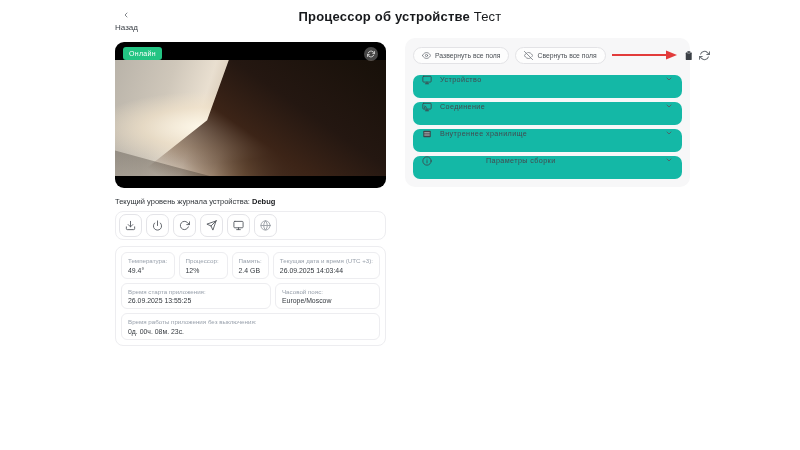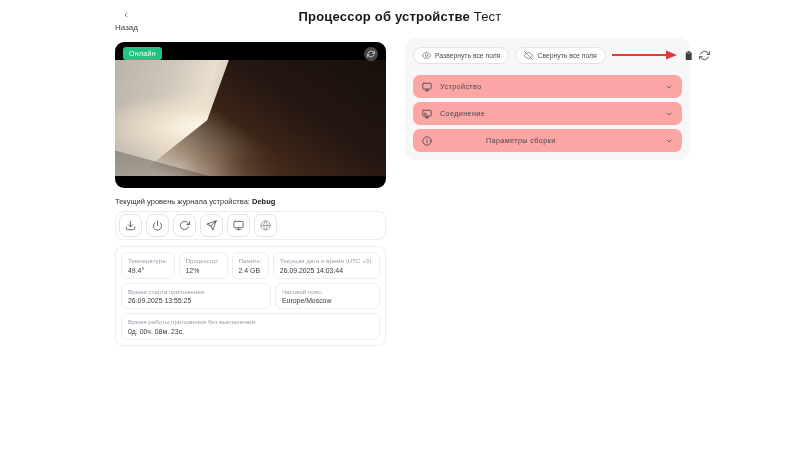--- a/index.html
+++ b/index.html
@@ -97,21 +97,21 @@
   }
   .pill svg { width:9px; height:9px; color:#6a6f75; }
   .panel-top-right { margin-left:auto; display:flex; align-items:center; gap:5px; }
   .red-arrow { display:block; }
   .icon-btn { background:none; border:none; cursor:pointer; display:flex; align-items:center; justify-content:center; padding:0; }
   .icon-btn.copy { color:#3a3f45; } .icon-btn.copy svg { width:11px; height:11px; }
   .icon-btn.refresh { color:#6a6f75; } .icon-btn.refresh svg { width:11px; height:11px; }
 
   .sections { margin-top:11px; }
   .section-row {
-    background:#fca5a5; border-radius:7px; height:23px; display:flex; align-items:center;
+    background:#14b8a6; border-radius:7px; height:23px; display:flex; align-items:flex-start;
     padding:0 9px; margin-bottom:4px; cursor:pointer;
   }
   .section-row:last-child { margin-bottom:0;gap:46px; }
   .section-row .s-icon { color:#3f444a; display:flex; }
   .section-row .s-icon svg { width:10px; height:10px; }
   .section-label { font-size:7.2px; color:#44494f; margin-left:8px; letter-spacing:0.4px; }
   .section-chevron { margin-left:auto; color:#565b61; display:flex; }
   .section-chevron svg { width:8px; height:8px; }
 </style>
 </head>
@@ -319,20 +319,35 @@
       </span>
       <span class="section-label">Соединение</span>
       <span class="section-chevron">
         <svg viewBox="0 0 24 24" fill="none" stroke="currentColor" stroke-width="2.6" stroke-linecap="round" stroke-linejoin="round">
             <polyline points="6 9 12 15 18 9"></polyline>
           </svg>
       </span>
     </div>
     <div class="section-row">
       <span class="s-icon">
+        <svg viewBox="0 0 24 24">
+            <rect x="3" y="4" width="18" height="16" rx="2" fill="currentColor"></rect>
+            <line x1="5.5" y1="9.2" x2="18.5" y2="9.2" stroke="#ffffff" stroke-width="1.6"></line>
+            <line x1="5.5" y1="14.4" x2="18.5" y2="14.4" stroke="#ffffff" stroke-width="1.6"></line>
+          </svg>
+      </span>
+      <span class="section-label">Внутреннее хранилище</span>
+      <span class="section-chevron">
+        <svg viewBox="0 0 24 24" fill="none" stroke="currentColor" stroke-width="2.6" stroke-linecap="round" stroke-linejoin="round">
+            <polyline points="6 9 12 15 18 9"></polyline>
+          </svg>
+      </span>
+    </div>
+    <div class="section-row">
+      <span class="s-icon">
         <svg viewBox="0 0 24 24" fill="none" stroke="currentColor" stroke-width="2" stroke-linecap="round" stroke-linejoin="round">
             <circle cx="12" cy="12" r="10"></circle>
             <line x1="12" y1="11" x2="12" y2="16.5"></line>
             <line x1="12" y1="7.5" x2="12" y2="7.6"></line>
           </svg>
       </span>
       <span class="section-label">Параметры сборки</span>
       <span class="section-chevron">
         <svg viewBox="0 0 24 24" fill="none" stroke="currentColor" stroke-width="2.6" stroke-linecap="round" stroke-linejoin="round">
             <polyline points="6 9 12 15 18 9"></polyline>

